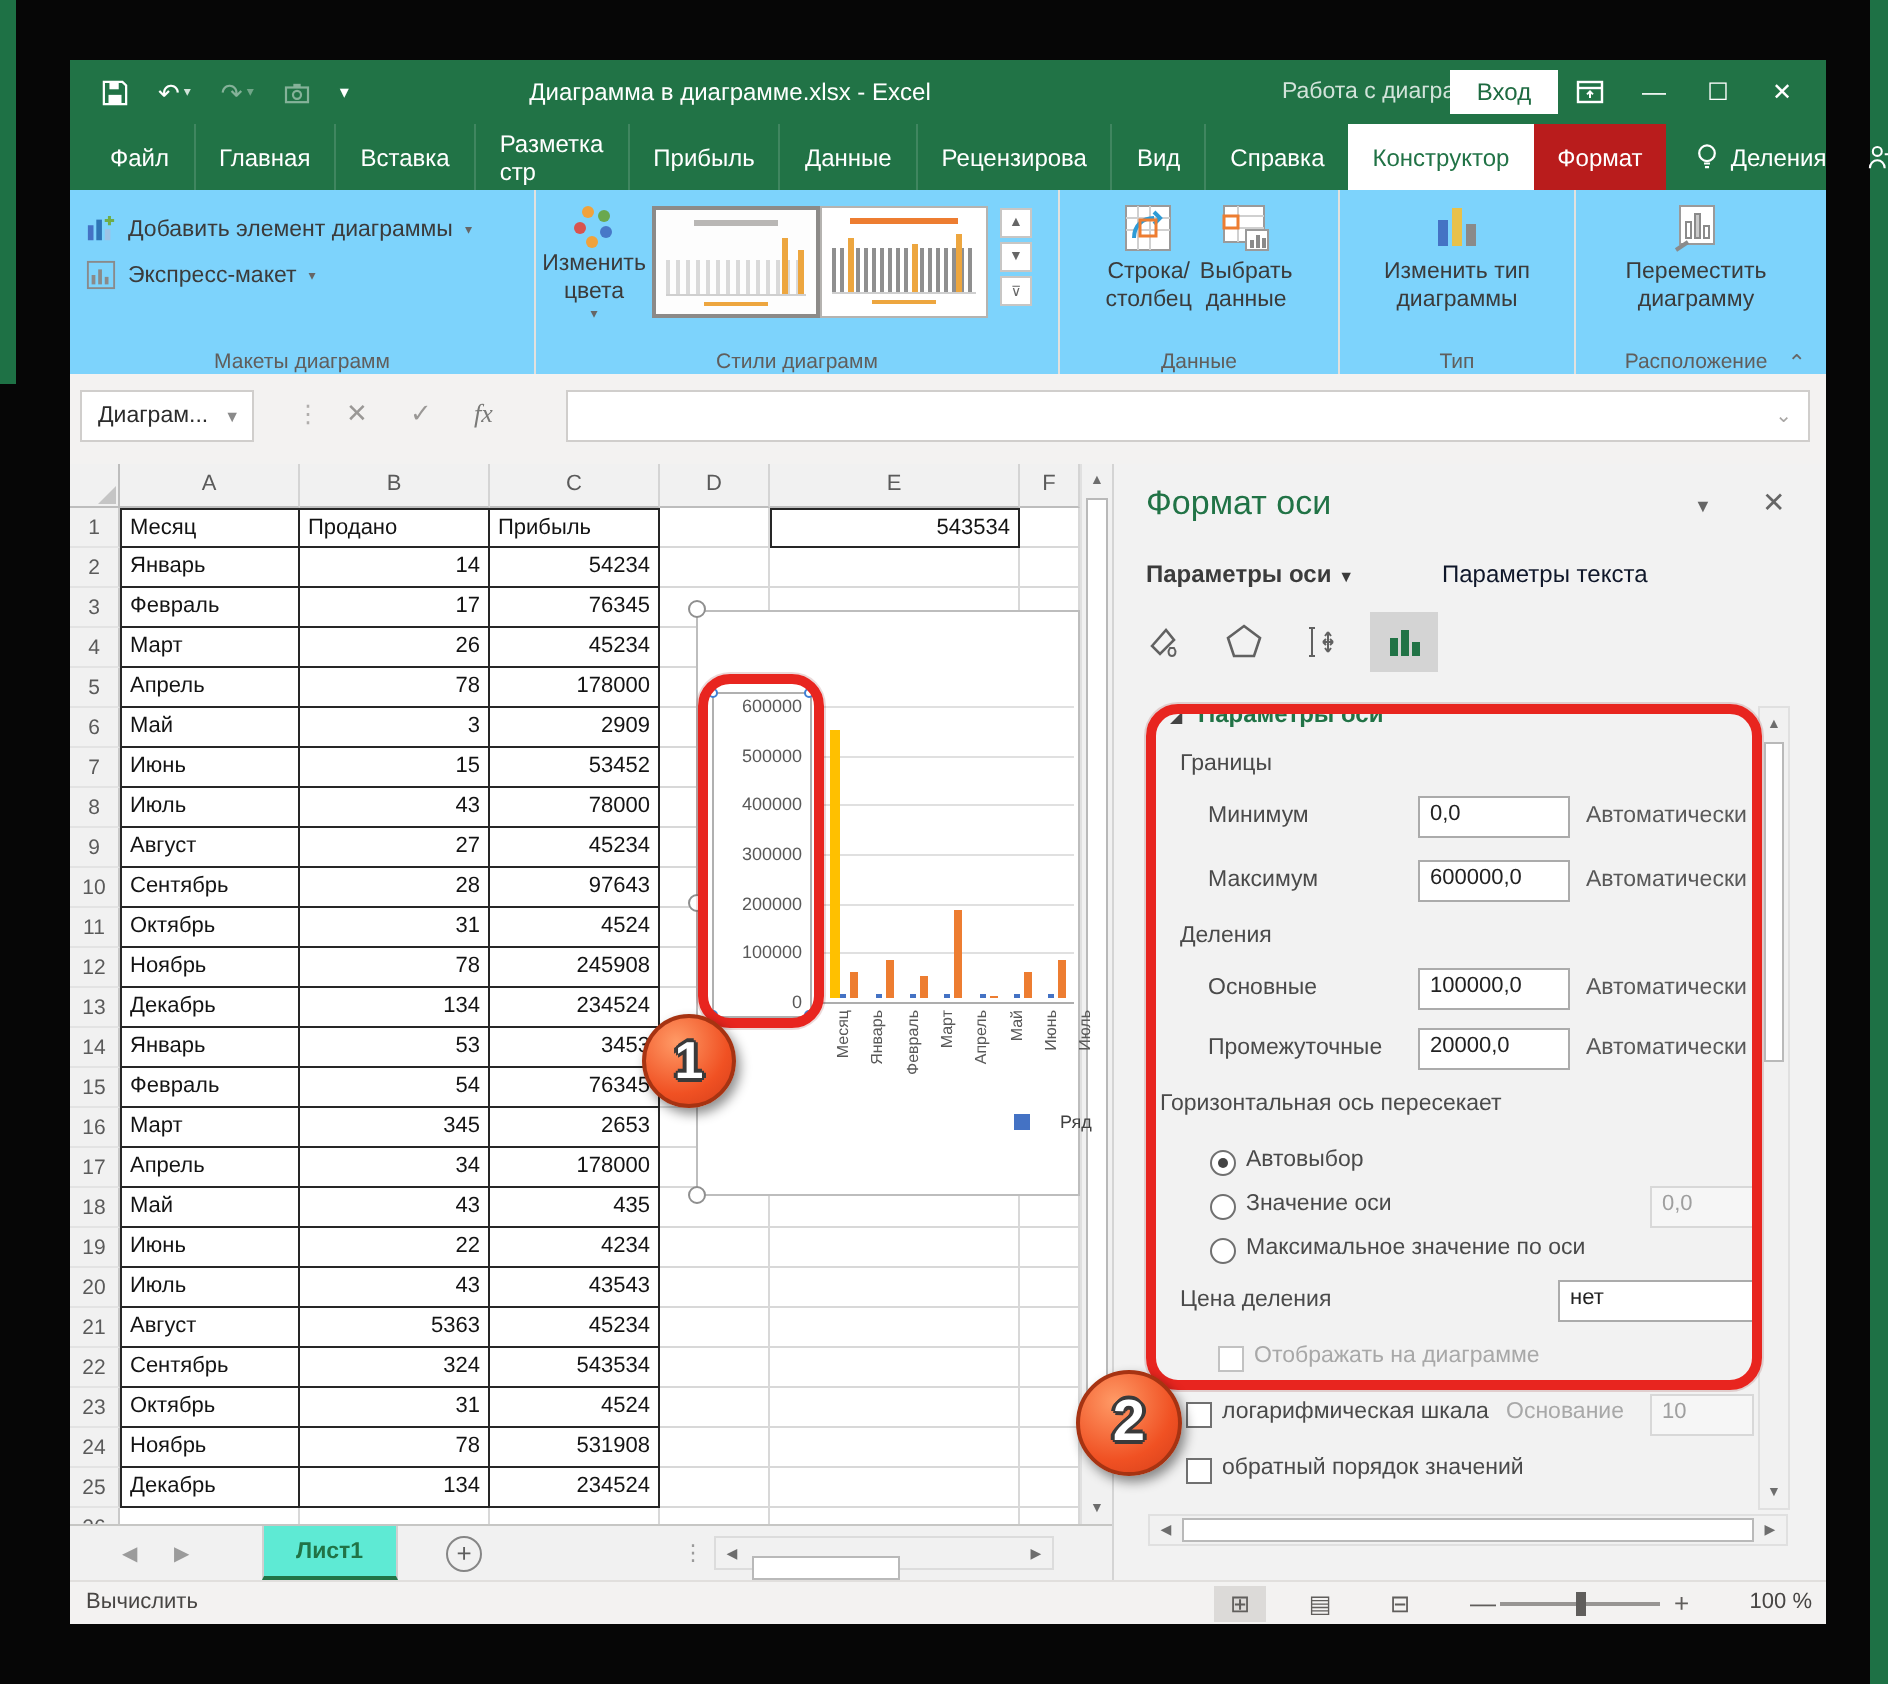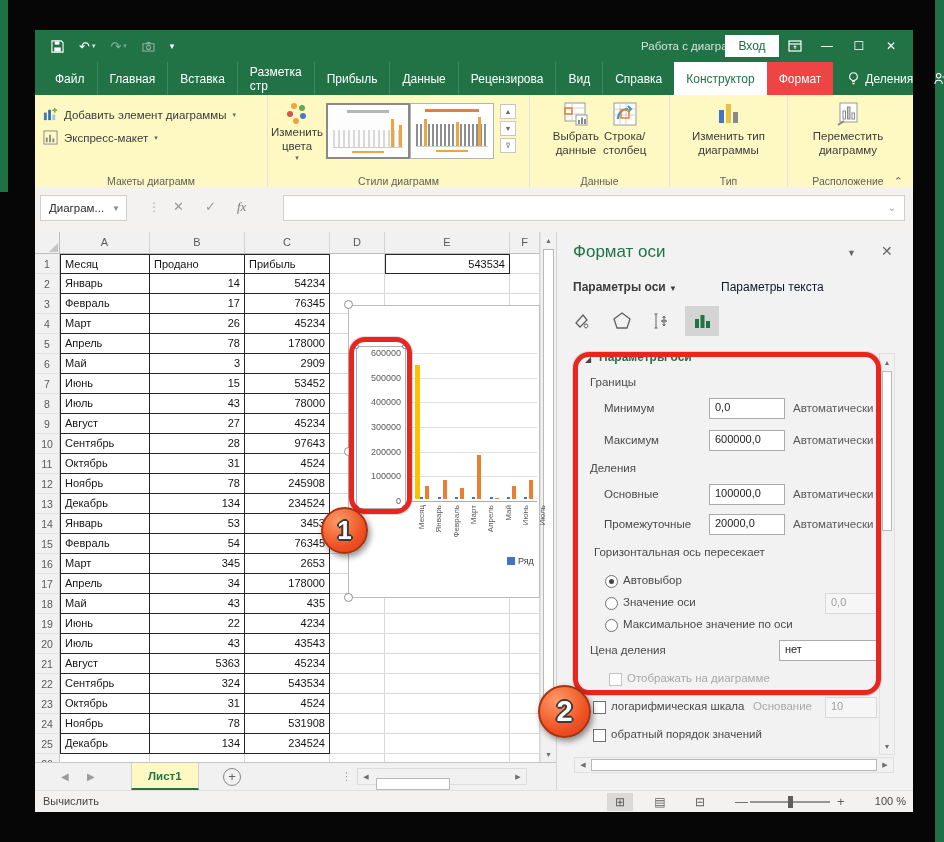--- a/index.html
+++ b/index.html
@@ -17,25 +17,25 @@
 .tb-title{position:absolute;left:180px;width:300px;top:0;height:32px;display:flex;align-items:center;justify-content:center;font-size:12px}
 .ctx-group{position:absolute;left:606px;top:0;height:32px;display:flex;align-items:center;font-size:11.5px;opacity:.8}
 .signin{position:absolute;left:690px;top:5px;width:54px;height:22px;background:#fff;color:#1e6b41;font-size:12px;display:flex;align-items:center;justify-content:center}
 .winbtns{position:absolute;right:6px;top:0;height:32px;display:flex}
 .wbtn{width:32px;height:32px;display:flex;align-items:center;justify-content:center;font-size:12px}
 
 .tabrow{position:absolute;top:32px;left:0;right:0;height:33px;background:#217346;display:flex;align-items:stretch;padding-left:8px;color:#fff;font-size:12px}
 .rtab{display:flex;align-items:center;padding:0 12px;border-left:1px solid rgba(255,255,255,.14)}
 .rtab:first-child{border-left:none}
 .rtab.active{background:#fff;color:#217346;border-left:none}
-.rtab.dark{background:#ef4444;border-left:none}
+.rtab.dark{background:#b91c1c;border-left:none}
 .tab-extras{display:flex;align-items:center;gap:20px;margin-left:14px}
 .texico{display:flex;align-items:center;gap:5px}
 
-.ribbon{position:absolute;top:65px;left:0;right:0;height:96px;background:#fef9c3;border-bottom:1px solid #d2d0ce;display:flex;color:#3b3b3b}
+.ribbon{position:absolute;top:65px;left:0;right:0;height:96px;background:#7dd3fc;border-bottom:1px solid #d2d0ce;display:flex;color:#3b3b3b}
 .rgroup{position:relative;height:100%;border-right:1px solid #e3e1de;flex:none}
 .glabel{position:absolute;bottom:3px;left:0;width:100%;text-align:center;font-size:10.5px;color:#605e5c;white-space:nowrap}
 .rowbtns{padding-top:8px}
 .rowbtn{display:flex;align-items:center;gap:6px;font-size:11.5px;padding:4px 8px;white-space:nowrap}
 .car{font-size:7px;color:#666}
 .g2{display:flex}
 .colbtn{width:58px;display:flex;flex-direction:column;align-items:center;padding-top:7px;font-size:11.5px;text-align:center;line-height:1.2;white-space:pre-line}
 .thumb{width:84px;height:56px;margin-top:8px;background:#fff;border:1px solid #b5b3b0;padding:3px 2px;flex:none}
 .thumb.sel{border:2px solid #8c8a88;background:#fdfdfd}
 .t-cap{height:3px;background:#b9b7b5;width:55%;margin:2px auto 3px}
@@ -75,33 +75,33 @@
 
 .chart{position:absolute;left:313px;top:73px;width:192px;height:293px;background:#fff;border:1px solid #bdbdbd;z-index:5}
 .hdl{position:absolute;width:9px;height:9px;border-radius:50%;background:#fff;border:1px solid #8f8f8f;z-index:7}
 .gl{position:absolute;left:58px;right:2px;height:1px;background:#e0e0e0}
 .gl.zero{background:#adadad}
 .ytick{position:absolute;left:8px;width:44px;text-align:right;font-size:9px;color:#595959}
 .axissel{position:absolute;left:7px;top:40px;width:50px;height:163px;border:1px solid #b0b0b0}
 .bdot{position:absolute;width:5px;height:5px;border-radius:50%;background:#fff;border:1px solid #3f7fd4}
 .bar{position:absolute}
 .xlab{position:absolute;top:199px;font-size:8px;color:#595959;white-space:nowrap;transform-origin:0 0;transform:rotate(-90deg) translateX(-100%)}
-.leg{position:absolute;left:158px;top:250px;display:flex;align-items:center;gap:3px;font-size:9px;color:#404040}
+.leg{position:absolute;left:158px;top:250px;display:flex;align-items:center;gap:15px;font-size:9px;color:#404040}
 .legsq{width:8px;height:8px;flex:none}
 
 .vscroll{position:absolute;left:505px;top:202px;width:16px;height:530px;background:#f1f1f1;border-left:1px solid #e0e0e0}
 .sarr{height:16px;display:flex;align-items:center;justify-content:center;font-size:7px;color:#6d6d6d}
 .vthumb{position:absolute;top:17px;left:2px;right:2px;height:452px;background:#fff;border:1px solid #b9b9b9}
 .hs{position:absolute;background:#f1f1f1;display:flex;align-items:center}
 .hs .sarr{width:16px;height:100%}
 .hthumb{height:12px;background:#fff;border:1px solid #b9b9b9}
 
 .sheetbar{position:absolute;left:0;top:732px;width:521px;height:28px;background:#f1f1f1;border-top:1px solid #c6c6c4}
 .navarr{position:absolute;top:8px;color:#9b9b9b;font-size:10px}
-.stab{position:absolute;left:96px;top:0;height:27px;background:#fef9c3;border-left:1px solid #d0d0d0;border-right:1px solid #d0d0d0;border-bottom:2px solid #217346;display:flex;align-items:center;padding:0 16px;color:#217346;font-weight:bold;font-size:11.5px}
+.stab{position:absolute;left:96px;top:0;height:27px;background:#5eead4;border-left:1px solid #d0d0d0;border-right:1px solid #d0d0d0;border-bottom:2px solid #217346;display:flex;align-items:center;padding:0 16px;color:#217346;font-weight:bold;font-size:11.5px}
 .addsheet{position:absolute;left:188px;top:5px;width:18px;height:18px;border:1px solid #868686;border-radius:50%;color:#5f5f5f;font-size:13px;line-height:15px;text-align:center}
 .sb-dots{position:absolute;left:306px;top:7px;color:#9a9a9a;font-size:11px}
 
 .status{position:absolute;left:0;top:760px;right:0;height:22px;background:#f3f2f1;border-top:1px solid #e1dfdd;font-size:11px;color:#484644}
 .stleft{position:absolute;left:8px;top:4px}
 .vico{position:absolute;top:2px;width:26px;height:18px;display:flex;align-items:center;justify-content:center;font-size:12px;color:#605e5c}
 .vico.sel{background:#dcdad8}
 .zoomtrack{position:absolute;left:715px;top:10px;width:80px;height:2px;background:#979593}
 .zthumb{position:absolute;left:753px;top:5px;width:5px;height:12px;background:#605e5c}
 .zbtn{position:absolute;top:3px;font-size:13px;color:#605e5c}
@@ -156,20 +156,21 @@
             <svg width="13" height="11" viewBox="0 0 14 12">
               <rect x="1" y="3" width="12" height="8" fill="none" stroke="#fff" stroke-width="1.2"></rect>
               <circle cx="7" cy="7" r="2.2" fill="none" stroke="#fff" stroke-width="1.2"></circle>
               <rect x="5" y="1" width="4" height="2" fill="#fff"></rect>
             </svg>
           </span>
         <span class="qico">
             <span style="font-size:9px">▾</span>
           </span>
       </div>
+      <div class="tb-title">Диаграмма в диаграмме.xlsx  -  Excel</div>
       <div class="ctx-group">Работа с диагра...</div>
       <div class="signin">Вход</div>
       <div class="winbtns">
         <span class="wbtn">
             <svg width="14" height="12" viewBox="0 0 14 12">
               <rect x="1" y="1" width="12" height="10" fill="none" stroke="#fff" stroke-width="1.2"></rect>
               <path d="M1 4h12" stroke="#fff" stroke-width="1.2"></path>
               <path d="M7 9V6M5.5 7.2 7 5.7l1.5 1.5" stroke="#fff" fill="none"></path>
             </svg>
           </span>
@@ -282,41 +283,41 @@
           <div class="sbtn">▲</div>
           <div class="sbtn">▼</div>
           <div class="sbtn">⊽</div>
         </div>
         <div class="glabel">Стили диаграмм</div>
       </div>
 
       <div class="rgroup" style="width:140px;display:flex;justify-content:center;gap:4px">
         <div class="bigbtn">
           <span><svg width="26" height="26" viewBox="0 0 26 26">
+                <rect x="2" y="2" width="22" height="22" fill="#fff" stroke="#9a9a9a"></rect>
+                <path d="M2 8h22M8 2v22M2 14h22M14 2v22" stroke="#d0d0d0"></path>
+                <path d="M6 18c0-6 4-10 10-10" fill="none" stroke="#2e9bd6" stroke-width="2"></path>
+                <path d="M16 5l3 3-3 3" fill="none" stroke="#2e9bd6" stroke-width="2"></path>
+                <rect x="9" y="9" width="8" height="8" fill="none" stroke="#ed7d31" stroke-width="1.5"></rect>
+              </svg></span>
+          <span style="white-space: pre-line;">Строка/
+столбец</span>
+        </div>
+        <div class="bigbtn">
+          <span><svg width="26" height="26" viewBox="0 0 26 26">
                 <rect x="2" y="2" width="20" height="18" fill="#fff" stroke="#9a9a9a"></rect>
                 <path d="M2 7h20M9 2v18M2 13h20" stroke="#d0d0d0"></path>
                 <rect x="2" y="7" width="7" height="6" fill="none" stroke="#ed7d31" stroke-width="1.5"></rect>
                 <rect x="13" y="14" width="11" height="10" fill="#fff" stroke="#9a9a9a"></rect>
                 <rect x="15" y="19" width="2" height="4" fill="#8a8a8a"></rect>
                 <rect x="18" y="16.5" width="2" height="6.5" fill="#8a8a8a"></rect>
                 <rect x="21" y="18" width="2" height="5" fill="#8a8a8a"></rect>
               </svg></span>
           <span style="white-space: pre-line;">Выбрать
 данные</span>
-        </div>
-        <div class="bigbtn">
-          <span><svg width="26" height="26" viewBox="0 0 26 26">
-                <rect x="2" y="2" width="22" height="22" fill="#fff" stroke="#9a9a9a"></rect>
-                <path d="M2 8h22M8 2v22M2 14h22M14 2v22" stroke="#d0d0d0"></path>
-                <path d="M6 18c0-6 4-10 10-10" fill="none" stroke="#2e9bd6" stroke-width="2"></path>
-                <path d="M16 5l3 3-3 3" fill="none" stroke="#2e9bd6" stroke-width="2"></path>
-                <rect x="9" y="9" width="8" height="8" fill="none" stroke="#ed7d31" stroke-width="1.5"></rect>
-              </svg></span>
-          <span style="white-space: pre-line;">Строка/
-столбец</span>
         </div>
         <div class="glabel">Данные</div>
       </div>
 
       <div class="rgroup" style="width:118px">
         <div class="bigbtn" style="width:100%">
           <span><svg width="26" height="26" viewBox="0 0 26 26">
                 <rect x="3" y="9" width="5" height="13" fill="#4472c4"></rect>
                 <rect x="10" y="3" width="5" height="19" fill="#e8c14a"></rect>
                 <rect x="17" y="11" width="5" height="11" fill="#8a8a8a"></rect>
@@ -708,21 +709,21 @@
       <div class="abs" style="left:236px;top:202px;color:#595959">Автоматически</div>
 
       <div class="abs grp" style="left:33px;top:230px">Деления</div>
       <div class="abs lbl" style="left:47px;top:256px">Основные</div>
       <div class="pinput" style="left:152px;top:252px;width:76px">100000,0</div>
       <div class="abs" style="left:236px;top:256px;color:#595959">Автоматически</div>
       <div class="abs lbl" style="left:47px;top:286px">Промежуточные</div>
       <div class="pinput" style="left:152px;top:282px;width:76px">20000,0</div>
       <div class="abs" style="left:236px;top:286px;color:#595959">Автоматически</div>
 
-      <div class="abs grp" style="left:37px;top:314px">Горизонтальная ось пересекает</div>
+      <div class="abs grp" style="left:23px;top:314px">Горизонтальная ось пересекает</div>
       <div class="rad on" style="left:48px;top:343px"></div>
       <div class="abs lbl" style="left:66px;top:342px">Автовыбор</div>
       <div class="rad" style="left:48px;top:365px"></div>
       <div class="abs lbl" style="left:66px;top:364px">Значение оси</div>
       <div class="pinput dis" style="left:268px;top:361px;width:54px">0,0</div>
       <div class="rad" style="left:48px;top:387px"></div>
       <div class="abs lbl" style="left:66px;top:386px">Максимальное значение по оси</div>
 
       <div class="abs grp" style="left:33px;top:412px">Цена деления</div>
       <div class="pinput" style="left:222px;top:408px;width:112px">нет</div>

